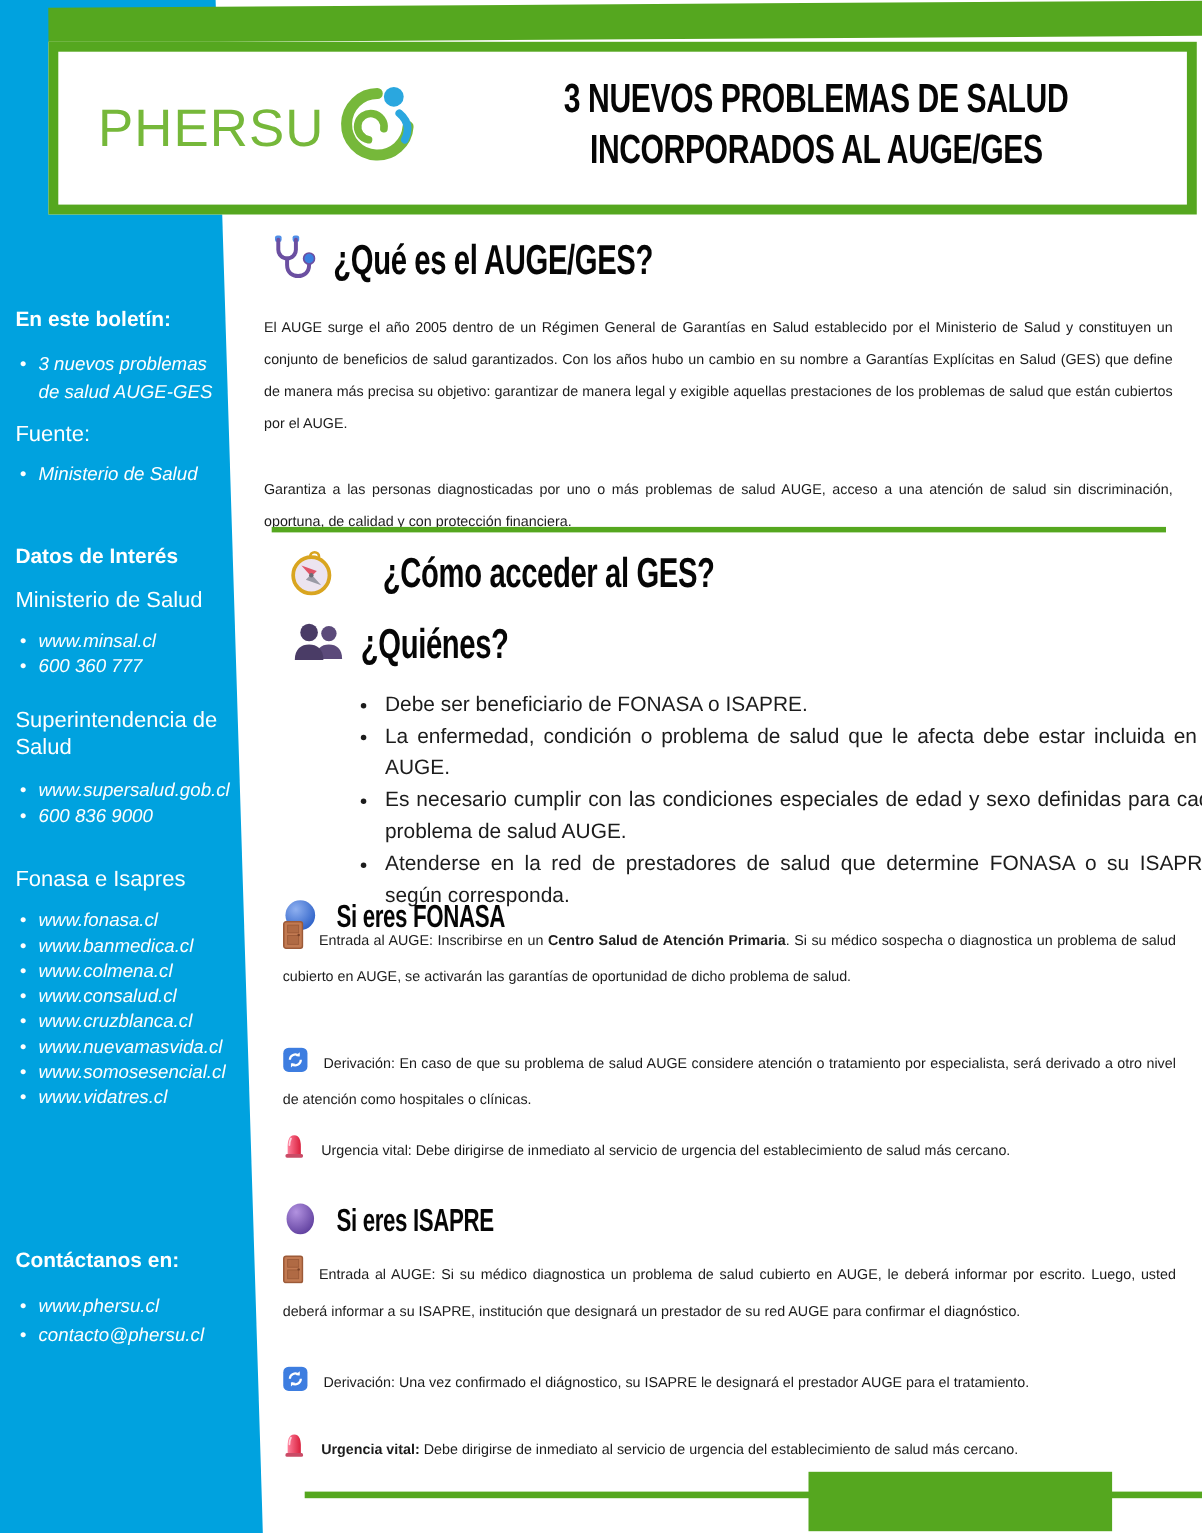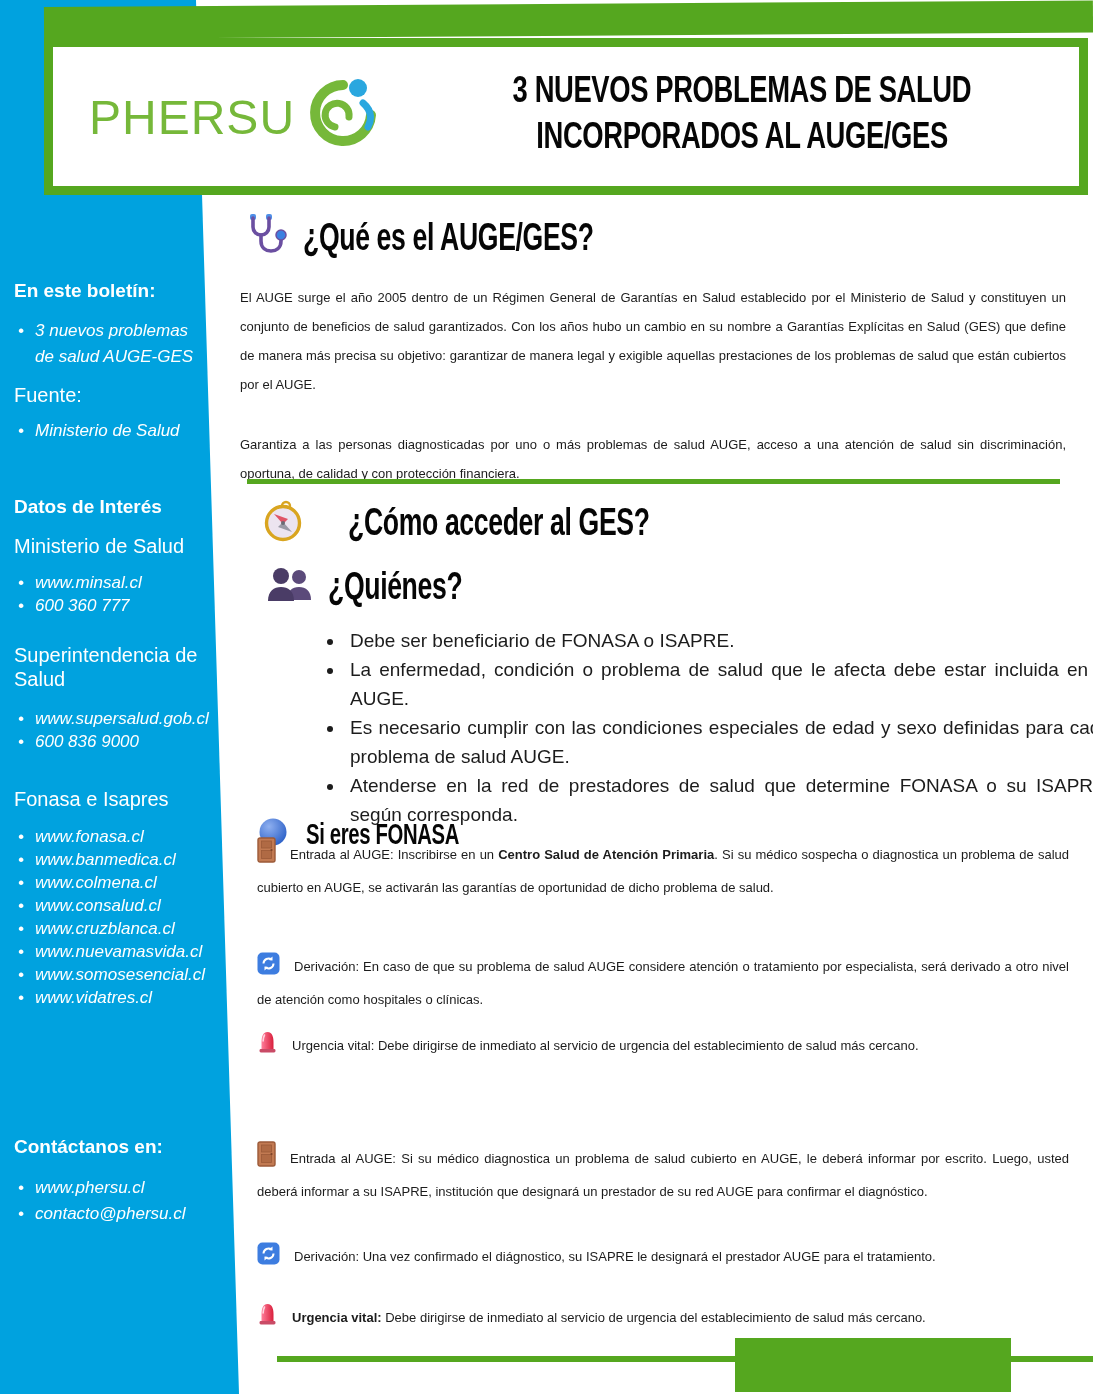--- a/index.html
+++ b/index.html
@@ -213,20 +213,34 @@
               <stop offset="100%" stop-color="#d91f3c"></stop>
         </linearGradient>
           </defs>
         <path d="M10.5 2 C5.5 2 4.5 8 4.5 12 L4.5 19 L16.5 19 L16.5 12 C16.5 8 15.5 2 10.5 2 Z" fill="url(#gs)"></path>
         <rect x="2.5" y="19" width="16" height="3.4" rx="1.4" fill="#c94b66"></rect>
         <path d="M7.5 5 q-1.4 2.6 -1.4 6" fill="none" stroke="#ffd3de" stroke-width="1.6" stroke-linecap="round"></path>
       </svg>
     </span><span>Urgencia vital: Debe dirigirse de inmediato al servicio de urgencia del establecimiento de salud más cercano.</span>
   </div>
 
+  <div class="abs h-row" style="left:258px;top:1092px;">
+    <span style="margin-right:18px;">
+      <svg width="30" height="32" viewBox="0 0 30 32">
+        <defs>
+            <radialGradient id="gp" cx="35%" cy="28%" r="78%">
+          <stop offset="0%" stop-color="#b292e0"></stop>
+              <stop offset="100%" stop-color="#5f3f9e"></stop>
+        </radialGradient>
+          </defs>
+        <ellipse cx="15" cy="16" rx="12.5" ry="14" fill="url(#gp)"></ellipse>
+      </svg>
+    </span>
+    <span class="cond h-md">Si eres ISAPRE</span>
+  </div>
 
   <div class="abs body-p" style="left:257px;top:1141px;width:812px;">
     <span class="pic">
       <svg width="19" height="26" viewBox="0 0 19 26">
         <rect x="1" y="1" width="17" height="24" rx="2" fill="#c27a52" stroke="#9c5a38" stroke-width="1.4"></rect>
         <rect x="4.5" y="4" width="10" height="7" fill="#b06a44" stroke="#9c5a38" stroke-width="0.8"></rect>
         <rect x="4.5" y="13.5" width="10" height="8" fill="#b06a44" stroke="#9c5a38" stroke-width="0.8"></rect>
         <circle cx="14.5" cy="13" r="1.1" fill="#7a4228"></circle>
       </svg>
     </span><span>Entrada al AUGE: Si su médico diagnostica un problema de salud cubierto en AUGE, le deberá informar por escrito. Luego, usted deberá informar a su ISAPRE, institución que designará un prestador de su red AUGE para confirmar el diagnóstico.</span>

